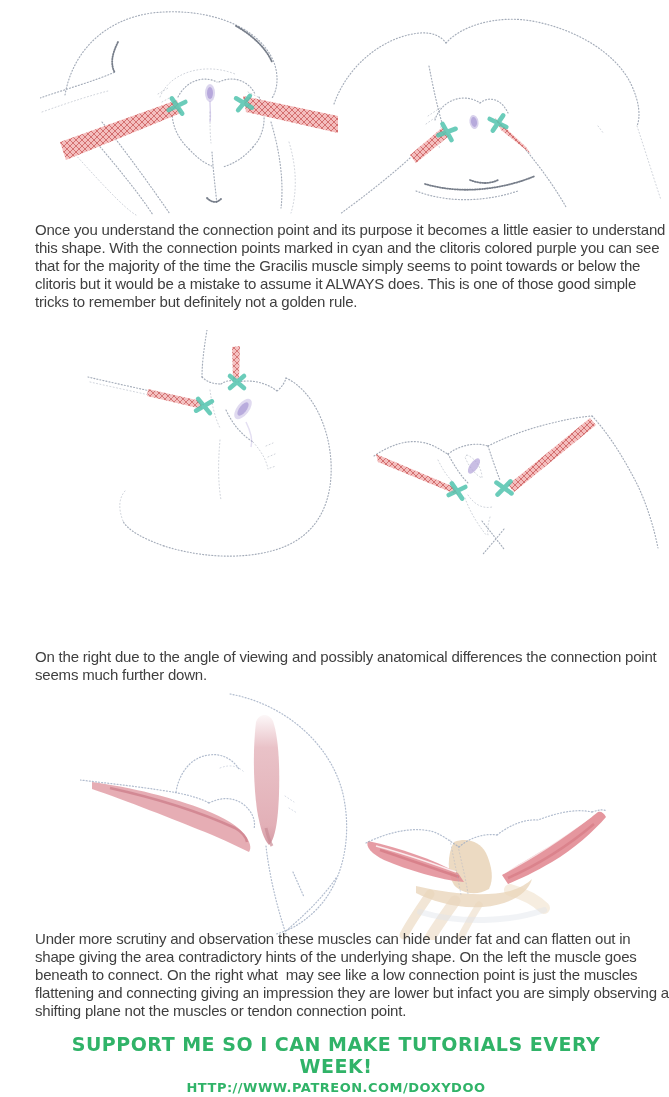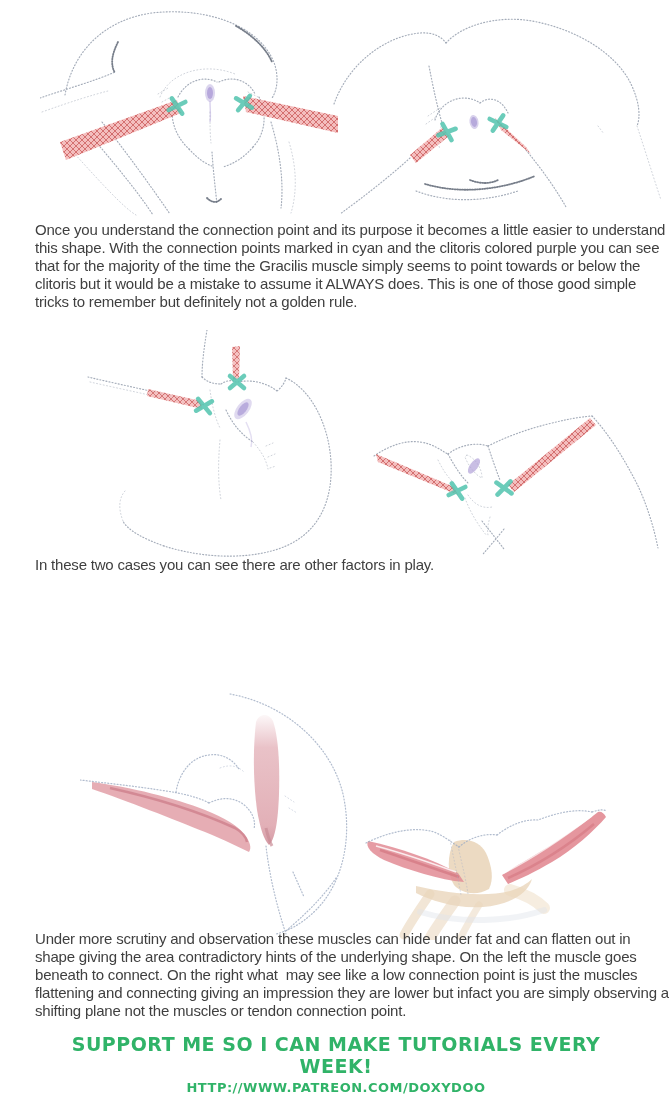--- a/index.html
+++ b/index.html
@@ -177,21 +177,21 @@
       <path d="M-7,-6 L7,6 M7,-6 L-7,6"></path>
     </g>
     <g class="xmark" transform="translate(136,90) rotate(-5)">
       <path d="M-7,-6 L7,6 M7,-6 L-7,6"></path>
     </g>
     <g transform="translate(106,68) rotate(35)">
       <ellipse rx="4" ry="9" style="fill:var(--clitoris-purple)" opacity=".7"></ellipse>
     </g>
   </svg>
 
-  <div class="para" style="top:556px">In these two cases you can see there are other factors in play.</div>
+  <div class="para" style="top:648px">On the right due to the angle of viewing and possibly anatomical differences the connection point seems much further down.</div>
 
   <svg class="fig" style="left:80px;top:688px" width="285" height="248" viewBox="0 0 285 248">
     <path d="M176,34 C173,60 173,92 177,122 C180,140 184,152 189,157 C195,151 198,134 199,106 C200,74 198,48 193,33 C188,24 179,26 176,34 Z" fill="url(#pinkfade)"></path>
     <path d="M186,140 C188,149 190,154 192,158" stroke="#c98b95" stroke-width="3" fill="none" opacity=".7"></path>
     <path d="M12,94 C50,99 95,110 125,122 C145,130 158,138 164,146 C170,153 172,160 169,164 C160,160 145,152 125,144 C95,132 45,112 12,101 Z" style="fill:var(--muscle-red-solid)" opacity=".72"></path>
     <path d="M30,100 C75,110 120,124 155,140 C162,144 166,149 167,154" stroke="#c6727e" stroke-width="2.5" fill="none" opacity=".6"></path>
     <path class="pencil-blue" d="M0,92 C35,96 70,100 98,105 C112,108 122,111 129,115"></path>
     <path class="pencil-blue" d="M96,104 C99,85 111,69 129,67 C143,65 153,72 159,81"></path>
     <path class="pencil-blue" d="M150,6 C205,16 251,56 263,106 C273,151 262,196 236,222 C222,236 208,243 196,246"></path>
     <path class="pencil-blue" d="M129,115 C141,109 153,109 163,116 C172,123 176,132 174,141"></path>

